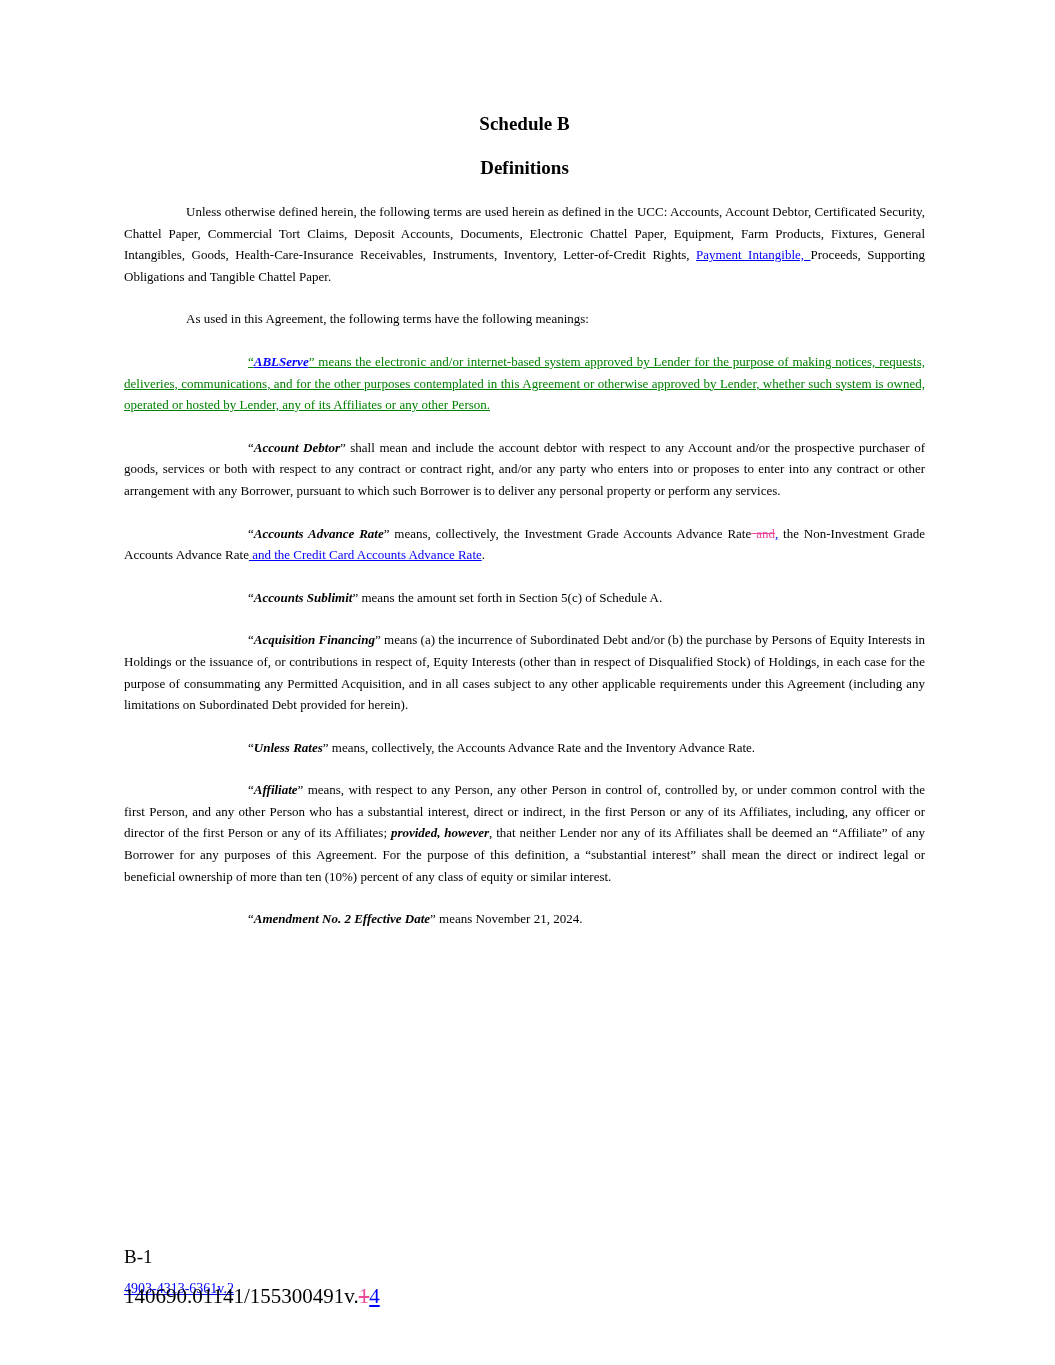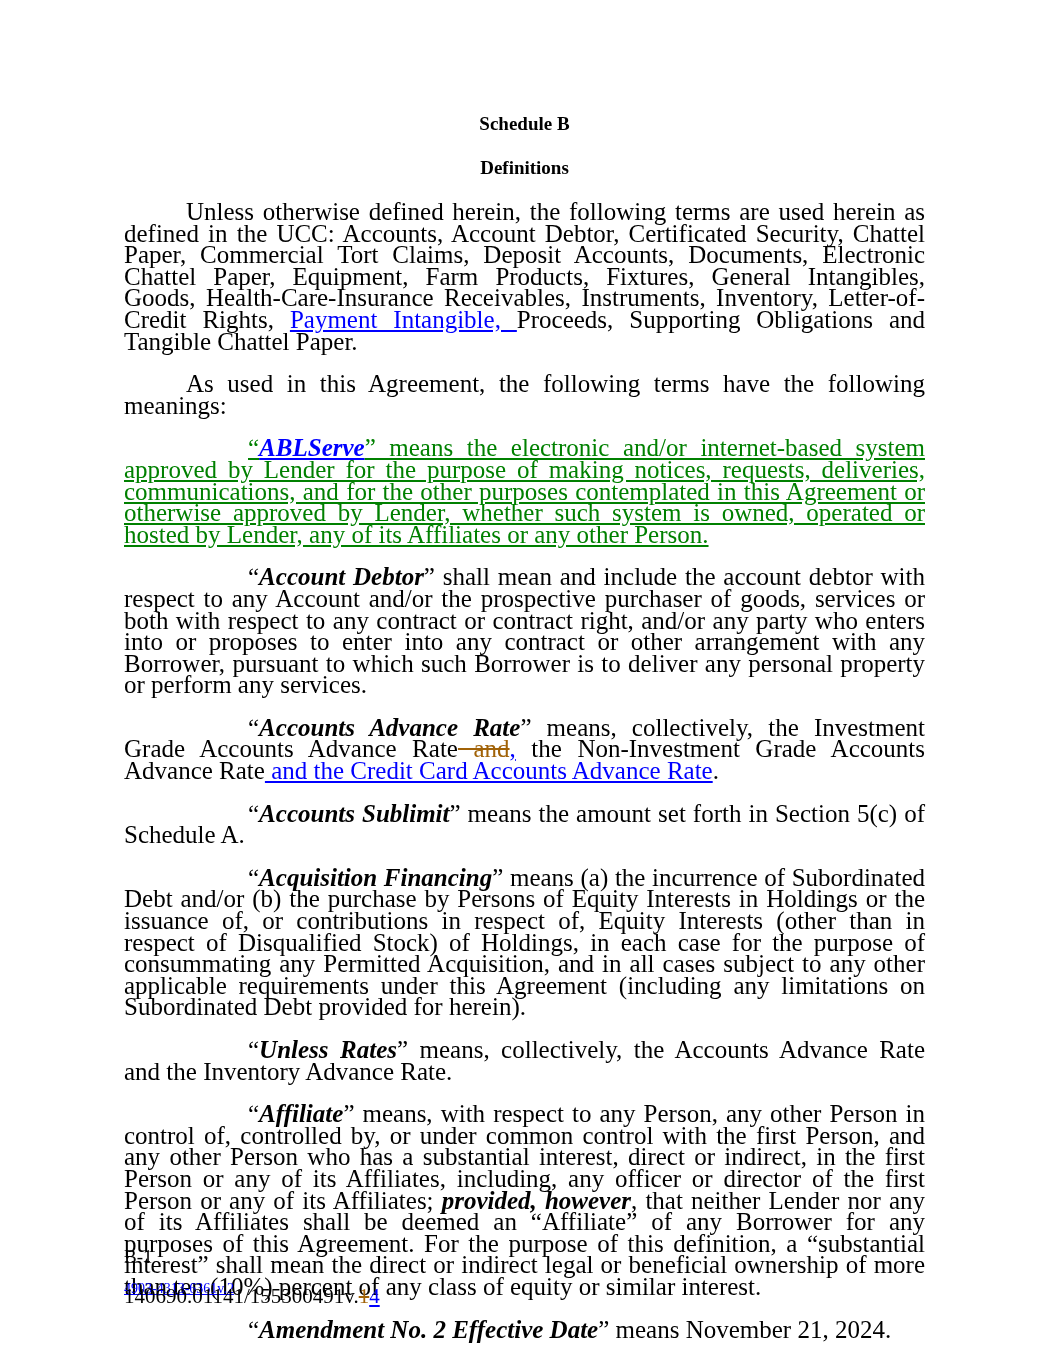--- a/index.html
+++ b/index.html
@@ -20,31 +20,31 @@
     top: 113px;
   }
   .doc-title, .doc-subtitle {
     font-size: 19px;
     font-weight: bold;
     text-align: center;
     line-height: 22px;
     margin: 0 0 22px 0;
   }
   p.para {
-    font-size: 25px;
+    font-size: 13px;
     line-height: 21.6px;
     text-align: justify;
     margin: 0 0 21px 0;
   }
   p.para.ind1 { text-indent: 62px; }
   p.para.ind2 { text-indent: 124px; }
   
   .bi { font-weight: bold; font-style: italic; }
   .ins { color: #0000ff; text-decoration: underline; }
-  .del { color: #a16207; text-decoration: line-through; }
+  .del { color: #ec4899; text-decoration: line-through; }
   .grn { color: #008000; text-decoration: underline; }
   .bi-ins { color: #0000ff; font-weight: bold; font-style: italic; text-decoration: underline; }
   
   .page-number {
     position: absolute;
     left: 124px;
     width: 801px;
     top: 1246px;
     text-align: left;
     font-size: 19px;

